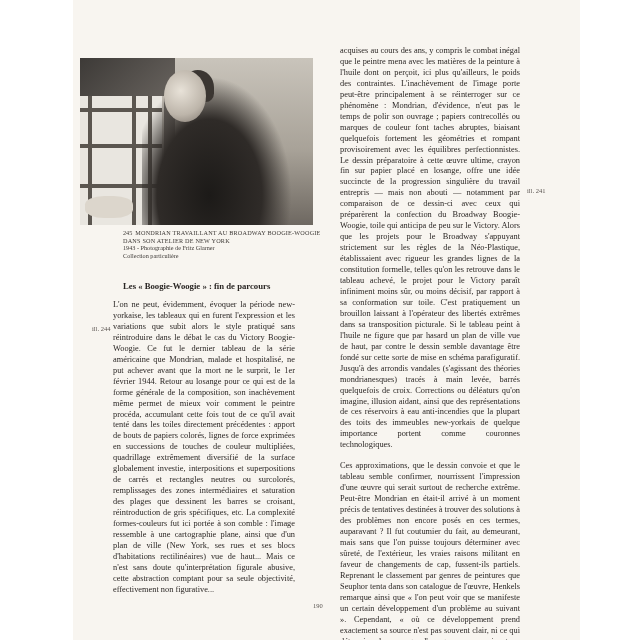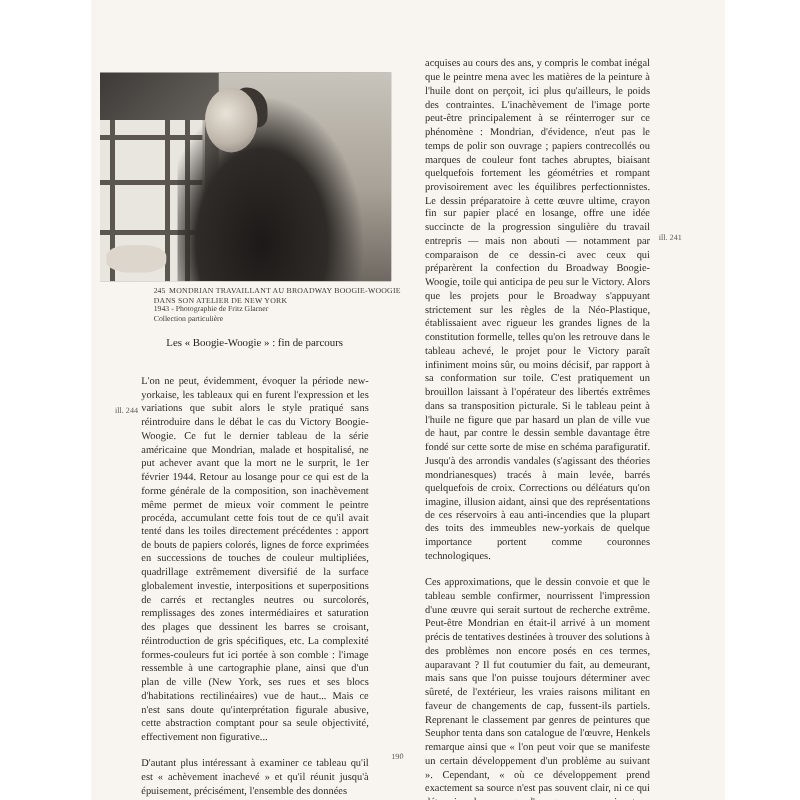--- a/index.html
+++ b/index.html
@@ -23,21 +23,21 @@
   .photo .hand { position:absolute; left:5px; top:138px; width:48px; height:22px; border-radius:40%;
            background:#dcd6cc; }
   .caption { position:absolute; left:123px; top:229px; width:200px; font-size:6.2px; line-height:7.6px; color:#3d3936; }
   .caption .num { margin-right:3px; }
   .caption .title { letter-spacing:0.2px; text-transform:uppercase; }
   .col { position:absolute; font-size:8.35px; line-height:10.95px; text-align:justify; color:#2b2725; }
   .col p { margin:4px; }
   .col p + p { margin-top:10px; }
   .left-col { left:109px; top:296px; width:190px; }
   .right-col { left:336px; top:42px; width:188px; }
-  .heading { position:absolute; left:123px; top:269px; width:195px; font-size:8.7px; font-weight:normal; color:#2a2624;margin-left:10px; }
+  .heading { position:absolute; left:123px; top:281px; width:195px; font-size:8.7px; font-weight:bold; color:#2a2624; }
   .margin-note { position:absolute; font-size:6.5px; color:#5a5551; }
   .note-left { left:92px; top:325px; }
   .note-right { left:527px; top:187px; }
   .folio { position:absolute; left:313px; top:602px; font-size:6.5px; color:#5a5551; }
 </style>
 </head>
 <body>
 
 <div class="page"></div>
 
@@ -61,21 +61,20 @@
   <div><span class="num">245</span><span class="title">Mondrian travaillant au Broadway Boogie-Woogie dans son atelier de New York</span></div>
   <div>1943 - Photographie de Fritz Glarner</div>
   <div>Collection particulière</div>
 </div>
 
 <div class="heading">Les « Boogie-Woogie » : fin de parcours</div>
 
 <div class="margin-note note-left">ill. 244</div>
 <div class="col left-col">
   <p>L'on ne peut, évidemment, évoquer la période new-yorkaise, les tableaux qui en furent l'expression et les variations que subit alors le style pratiqué sans réintroduire dans le débat le cas du Victory Boogie-Woogie. Ce fut le dernier tableau de la série américaine que Mondrian, malade et hospitalisé, ne put achever avant que la mort ne le surprit, le 1er février 1944. Retour au losange pour ce qui est de la forme générale de la composition, son inachèvement même permet de mieux voir comment le peintre procéda, accumulant cette fois tout de ce qu'il avait tenté dans les toiles directement précédentes : apport de bouts de papiers colorés, lignes de force exprimées en successions de touches de couleur multipliées, quadrillage extrêmement diversifié de la surface globalement investie, interpositions et superpositions de carrés et rectangles neutres ou surcolorés, remplissages des zones intermédiaires et saturation des plages que dessinent les barres se croisant, réintroduction de gris spécifiques, etc. La complexité formes-couleurs fut ici portée à son comble : l'image ressemble à une cartographie plane, ainsi que d'un plan de ville (New York, ses rues et ses blocs d'habitations rectilinéaires) vue de haut... Mais ce n'est sans doute qu'interprétation figurale abusive, cette abstraction comptant pour sa seule objectivité, effectivement non figurative...</p>
-  <p>D'autant plus intéressant à examiner ce tableau qu'il est « achèvement inachevé » et qu'il réunit jusqu'à épuisement, précisément, l'ensemble des données</p>
 </div>
 
 <div class="col right-col">
   <p>acquises au cours des ans, y compris le combat inégal que le peintre mena avec les matières de la peinture à l'huile dont on perçoit, ici plus qu'ailleurs, le poids des contraintes. L'inachèvement de l'image porte peut-être principalement à se réinterroger sur ce phénomène : Mondrian, d'évidence, n'eut pas le temps de polir son ouvrage ; papiers contrecollés ou marques de couleur font taches abruptes, biaisant quelquefois fortement les géométries et rompant provisoirement avec les équilibres perfectionnistes. Le dessin préparatoire à cette œuvre ultime, crayon fin sur papier placé en losange, offre une idée succincte de la progression singulière du travail entrepris — mais non abouti — notamment par comparaison de ce dessin-ci avec ceux qui préparèrent la confection du Broadway Boogie-Woogie, toile qui anticipa de peu sur le Victory. Alors que les projets pour le Broadway s'appuyant strictement sur les règles de la Néo-Plastique, établissaient avec rigueur les grandes lignes de la constitution formelle, telles qu'on les retrouve dans le tableau achevé, le projet pour le Victory paraît infiniment moins sûr, ou moins décisif, par rapport à sa conformation sur toile. C'est pratiquement un brouillon laissant à l'opérateur des libertés extrêmes dans sa transposition picturale. Si le tableau peint à l'huile ne figure que par hasard un plan de ville vue de haut, par contre le dessin semble davantage être fondé sur cette sorte de mise en schéma parafiguratif. Jusqu'à des arrondis vandales (s'agissant des théories mondrianesques) tracés à main levée, barrés quelquefois de croix. Corrections ou déléaturs qu'on imagine, illusion aidant, ainsi que des représentations de ces réservoirs à eau anti-incendies que la plupart des toits des immeubles new-yorkais de quelque importance portent comme couronnes technologiques.</p>
   <p>Ces approximations, que le dessin convoie et que le tableau semble confirmer, nourrissent l'impression d'une œuvre qui serait surtout de recherche extrême. Peut-être Mondrian en était-il arrivé à un moment précis de tentatives destinées à trouver des solutions à des problèmes non encore posés en ces termes, auparavant ? Il fut coutumier du fait, au demeurant, mais sans que l'on puisse toujours déterminer avec sûreté, de l'extérieur, les vraies raisons militant en faveur de changements de cap, fussent-ils partiels. Reprenant le classement par genres de peintures que Seuphor tenta dans son catalogue de l'œuvre, Henkels remarque ainsi que « l'on peut voir que se manifeste un certain développement d'un problème au suivant ». Cependant, « où ce développement prend exactement sa source n'est pas souvent clair, ni ce qui détermine le passage d'un groupe au suivant ». Question, dès lors : est-ce que le Victory Boogie-Woogie, venant juste après le Broadway Boogie-Woogie, aurait dû entamer une nouvelle période, dans l'esprit de Mondrian ? Qui sait ?</p>
 </div>
 <div class="margin-note note-right">ill. 241</div>
 
 <div class="folio">190</div>
 

